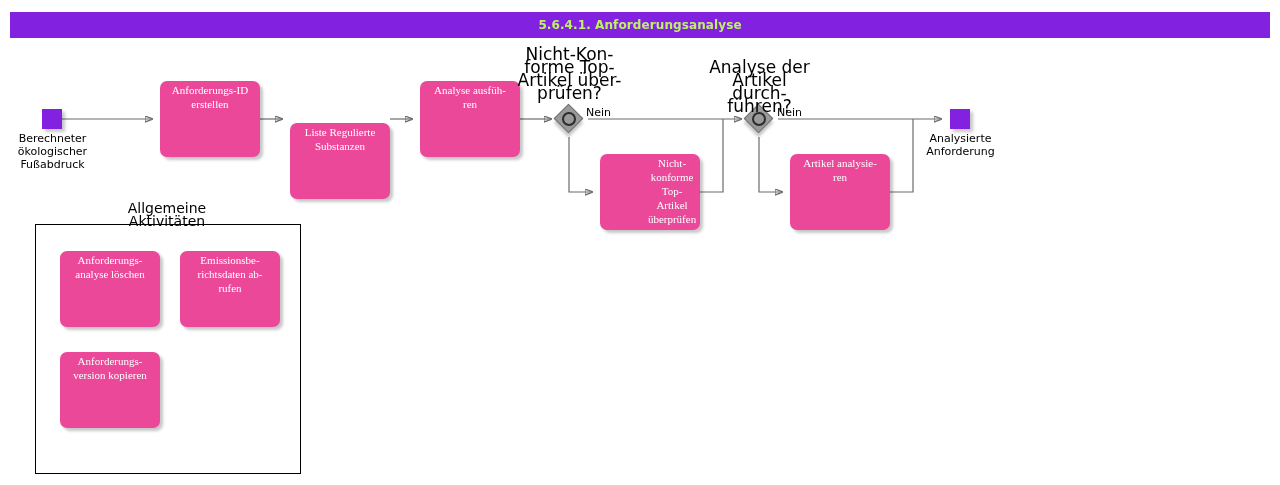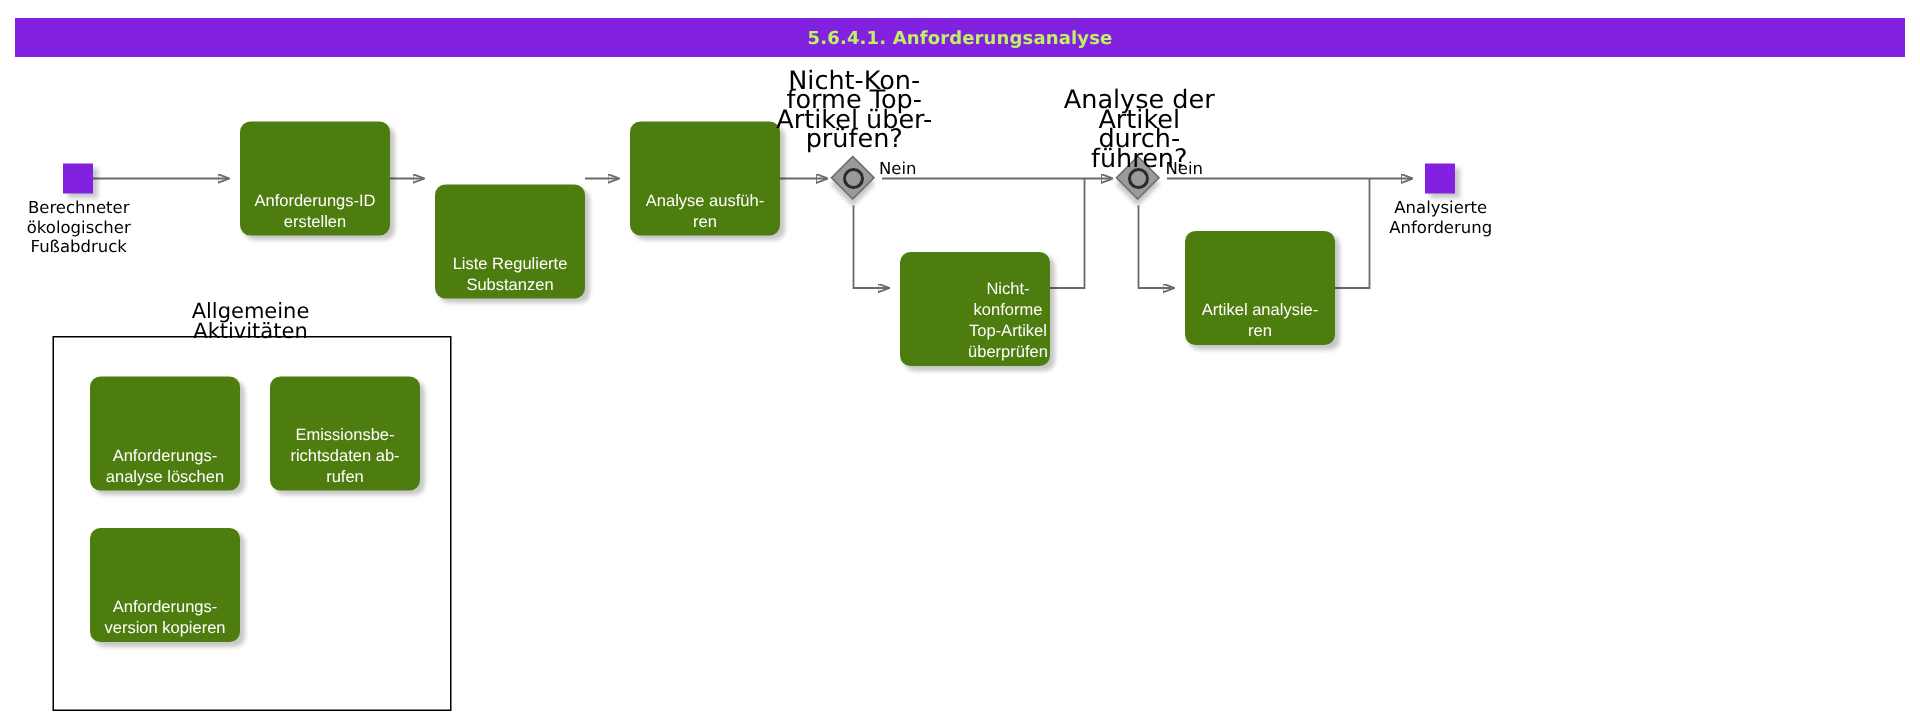--- a/index.html
+++ b/index.html
@@ -32,31 +32,31 @@
     color: #bef264;
     font-size: 12px;
     font-weight: bold;
     font-family: "DejaVu Sans", sans-serif;
     letter-spacing: 0.1px;
   }
 
   
   .task {
     position: absolute;
-    background: #4d7c0f;
+    background: #ec4899;
     border-radius: 7px;
     box-shadow: 3px 3px 3px rgba(0,0,0,0.22);
     display: flex;
-    align-items: flex-end;
+    align-items: flex-start;
     justify-content: center;
     text-align: center;
     color: #ffffff;
     font-size: 11px;
     line-height: 14px;
-    font-family: Liberation Sans, sans-serif;
+    font-family: Liberation Serif, serif;
     padding: 2px 4px;
     box-sizing: border-box;
   }
 
   .event {
     position: absolute;
     width: 20px;
     height: 20px;
     background: #8222e0;
     box-shadow: 3px 3px 3px rgba(0,0,0,0.22);
@@ -200,21 +200,21 @@
   <div class="task" style="left:290px; top:81px; width:100px; height:76px;margin-top:42px;">
     <span style="white-space:pre-line;">Liste Regulierte
 Substanzen</span>
   </div>
 
   <div class="task" style="left:420px; top:81px; width:100px; height:76px;">
     <span style="white-space:pre-line;">Analyse ausfüh-
 ren</span>
   </div>
 
-  <div class="task" style="left:600px; top:168px; width:100px; height:76px;padding-left:48px;">
+  <div class="task" style="left:600px; top:154px; width:100px; height:76px;padding-left:48px;">
     <span style="white-space:pre-line;">Nicht-konforme
 Top-Artikel
 überprüfen</span>
   </div>
 
   <div class="task" style="left:790px; top:154px; width:100px; height:76px;">
     <span style="white-space:pre-line;">Artikel analysie-
 ren</span>
   </div>
 

